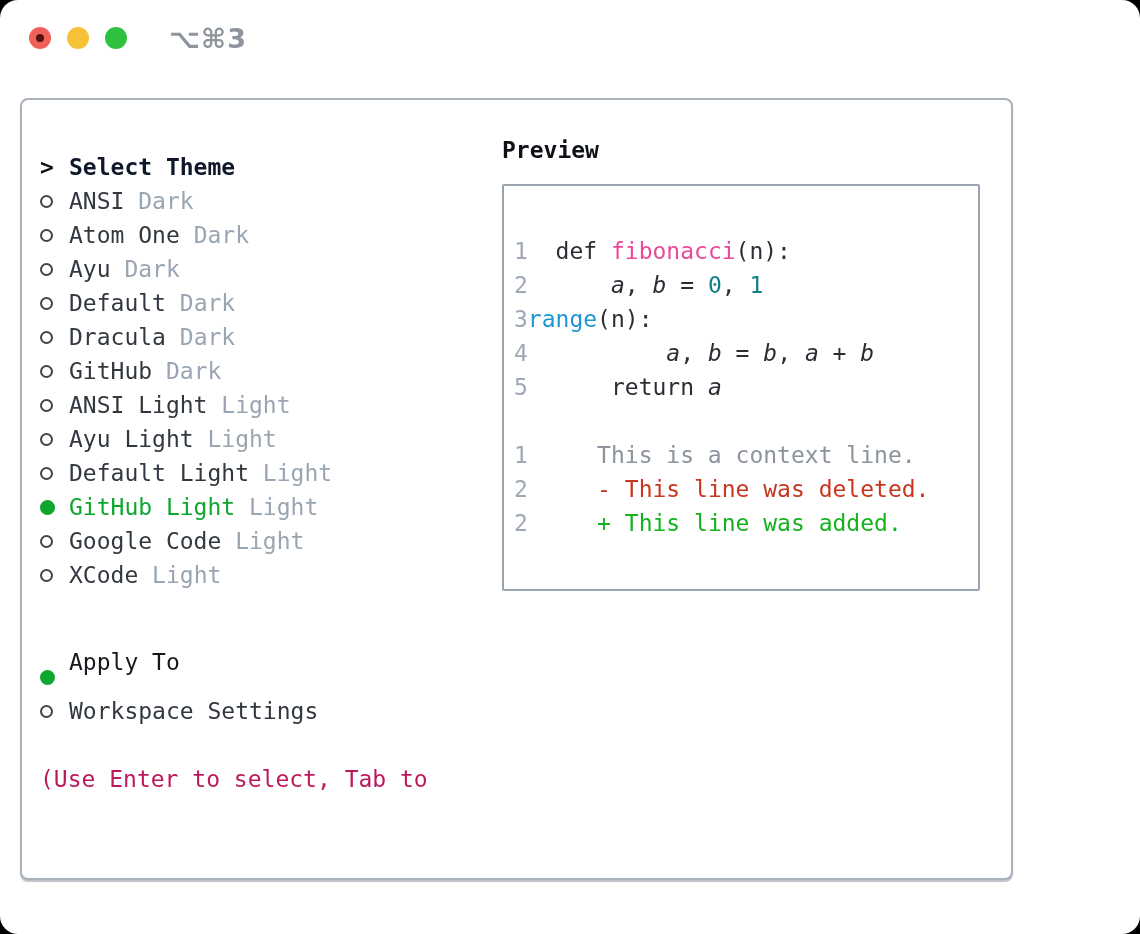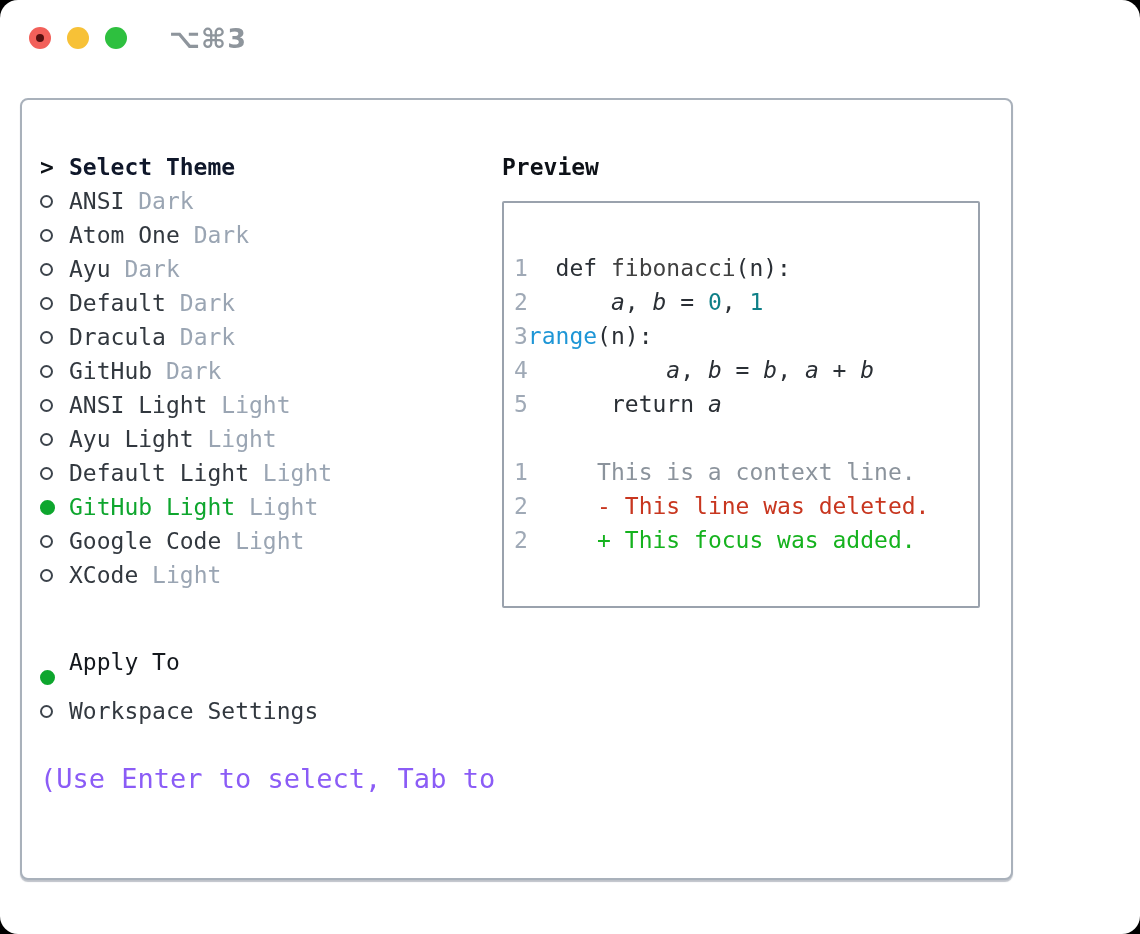--- a/index.html
+++ b/index.html
@@ -46,35 +46,35 @@
   }
   .radio.on { background:#0ea62e; border-color:#0ea62e; width:15px; height:15px; }
   .chev { font-weight:bold; color:#0d1117; font-size:23px; }
   .hdr-label { font-weight:bold; color:#0f172a; white-space:pre; }
   .item-name { color:#32383f; white-space:pre; }
   .item-name.sel { color:#0ea62e; }
   .item-variant { color:#9aa5b3; white-space:pre;text-align:center; }
   .spacer { height:34px; }
   .section-label { color:#14181d; white-space:pre;margin-top:38px; }
   .help {
-    color:#8b5cf6; font-size:27px; line-height:34px; white-space:pre;
-  }
-  
-  .right-col { position:absolute; left:480px; top:50px; width:500px; }
+    color:#be185d; font-size:23px; line-height:34px; white-space:pre;
+  }
+  
+  .right-col { position:absolute; left:480px; top:33px; width:500px; }
   .preview-title { font-size:23px; font-weight:bold; color:#0d1117; height:34px;
     display:flex; align-items:center; }
   .preview-box {
     margin-top:17px; width:478px; height:407px;
     border:2px solid #9aa2ad; border-radius:2px; background:#fff;
     padding:48px 0 0 10px; overflow:hidden;
   }
   .pline { height:34px; font-size:23px; white-space:pre; display:flex; align-items:center; }
   .seg-ln      { color:#9fa9b6; }
   .seg-code    { color:#2a2f35; }
-  .seg-fn      { color:#404040;text-align:center; }
+  .seg-fn      { color:#ec4899;text-align:center; }
   .seg-num     { color:#0e7f87; }
   .seg-builtin { color:#1e96d6; }
   .seg-var     { color:#2a2f35; font-style:italic; }
   .seg-ctx     { color:#8b939c; }
   .seg-del     { color:#c8361f; }
   .seg-add     { color:#15b21e; }
 </style>
 </head>
 <body>
 
@@ -216,18 +216,18 @@
       <div class="preview-title">Preview</div>
       <div class="preview-box" id="preview-box">
           <div class="pline"><span class="seg-ln">1</span><span class="seg-code">  def </span><span class="seg-fn">fibonacci</span><span class="seg-code">(n):</span></div>
           <div class="pline"><span class="seg-ln">2</span><span class="seg-code">      </span><span class="seg-var">a</span><span class="seg-code">, </span><span class="seg-var">b</span><span class="seg-code"> = </span><span class="seg-num">0</span><span class="seg-code">, </span><span class="seg-num">1</span></div>
           <div class="pline"><span class="seg-ln">3</span><span class="seg-builtin">range</span><span class="seg-code">(n):</span></div>
           <div class="pline"><span class="seg-ln">4</span><span class="seg-code">          </span><span class="seg-var">a</span><span class="seg-code">, </span><span class="seg-var">b</span><span class="seg-code"> = </span><span class="seg-var">b</span><span class="seg-code">, </span><span class="seg-var">a</span><span class="seg-code"> + </span><span class="seg-var">b</span></div>
           <div class="pline"><span class="seg-ln">5</span><span class="seg-code">      return </span><span class="seg-var">a</span></div>
           <div class="pline"></div>
           <div class="pline"><span class="seg-ln">1</span><span class="seg-ctx">     This is a context line.</span></div>
           <div class="pline"><span class="seg-ln">2</span><span class="seg-code">     </span><span class="seg-del">- This line was deleted.</span></div>
-          <div class="pline"><span class="seg-ln">2</span><span class="seg-code">     </span><span class="seg-add">+ This focus was added.</span></div>
+          <div class="pline"><span class="seg-ln">2</span><span class="seg-code">     </span><span class="seg-add">+ This line was added.</span></div>
         </div>
     </div>
 
   </div>
 </div>
 
 </body></html>

